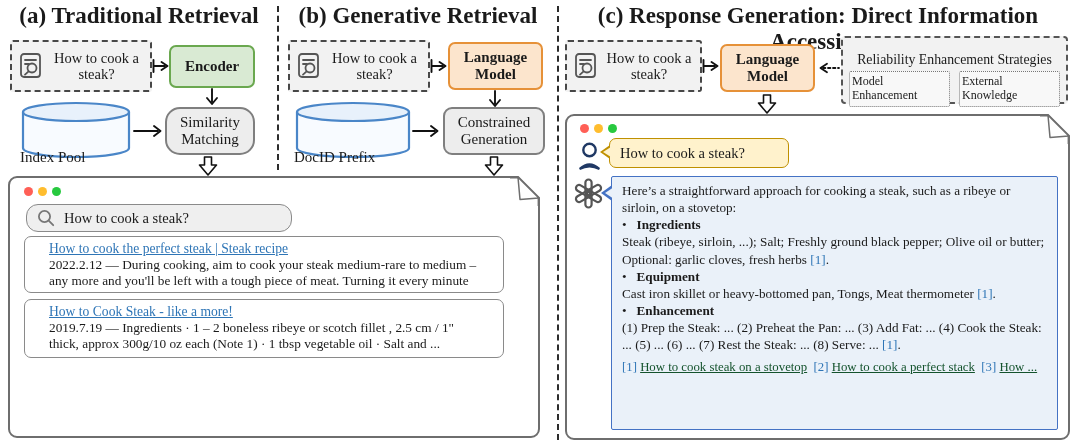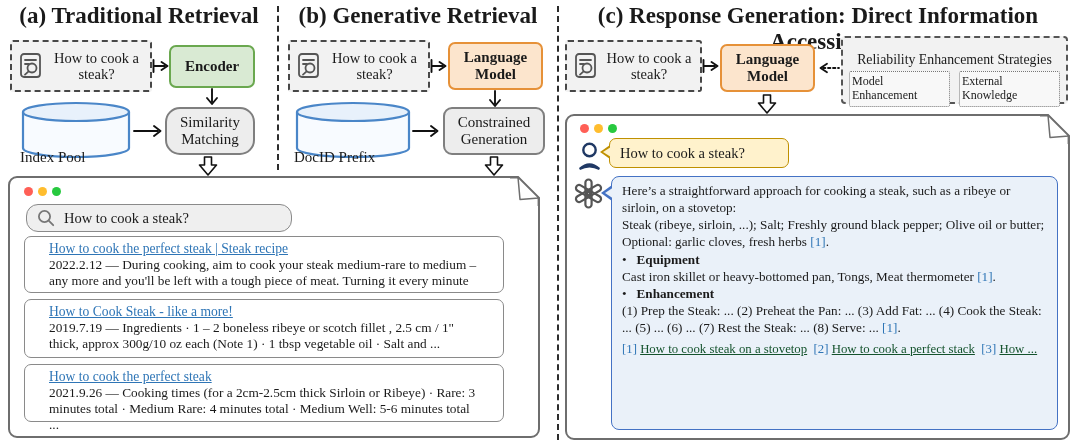--- a/index.html
+++ b/index.html
@@ -51,21 +51,21 @@
                      font-family:inherit; font-size:14.5px; color:#1a1a1a; }
 
   .rescard { position:absolute; border:1.6px solid #8a8a8a; border-radius:7px; padding:2px 24px; background:#fff; }
   .rtitle { color:#2e75b6; text-decoration:underline; font-size:13.6px; cursor:pointer; display:inline-block; }
   .rsnippet { font-size:13.3px; line-height:1.21; }
 
   .avatar { position:absolute; }
   .bubble { position:absolute; }
   .user-bubble { background:#fff2cc; border:1.6px solid #bf9000; border-radius:7px;
                  display:flex; align-items:center; padding:0 10px; font-size:14.5px; }
-  .bot-bubble { background:#eaf1f9; border:1.8px solid #4472c4; border-radius:8px;
+  .bot-bubble { background:#eaf1f9; border:1.8px solid #4472c4; border-radius:2px;
                 padding:5px 10px 4px; font-size:13.2px; line-height:1.3; }
   .bot-bubble p { white-space:pre-wrap; }
   .run-bold { font-weight:bold; }
   .run-cite { color:#2e75b6; }
   .run-link { color:#14532d; text-decoration:underline; cursor:pointer; }
   .cites { margin-top:5px; font-size:12.8px; }
 
   .tail { position:absolute; width:0; height:0; }
   .tail-ub { left:-10px; top:6px;  border-top:7px solid transparent; border-bottom:7px solid transparent; border-right:10px solid #bf9000; }
   .tail-uf { left:-7px;  top:8px;  border-top:5px solid transparent; border-bottom:5px solid transparent; border-right:8px  solid #fff2cc; }
@@ -250,24 +250,20 @@
     </div>
 
     <div class="rescard" style="left:14px; top:58px; width:480px; height:57px;">
       <span class="rtitle">How to cook the perfect steak | Steak recipe</span>
       <div class="rsnippet">2022.2.12 — During cooking, aim to cook your steak medium-rare to medium – any more and you'll be left with a tough piece of meat. Turning it every minute ...</div>
     </div>
     <div class="rescard" style="left:14px; top:121px; width:480px; height:59px;">
       <span class="rtitle">How to Cook Steak - like a more!</span>
       <div class="rsnippet">2019.7.19 — Ingredients · 1 – 2 boneless ribeye or scotch fillet , 2.5 cm / 1" thick, approx 300g/10 oz each (Note 1) · 1 tbsp vegetable oil · Salt and ...</div>
     </div>
-    <div class="rescard" style="left:14px; top:186px; width:480px; height:58px;">
-      <span class="rtitle">How to cook the perfect steak</span>
-      <div class="rsnippet">2021.9.26 — Cooking times (for a 2cm-2.5cm thick Sirloin or Ribeye) · Rare: 3 minutes total · Medium Rare: 4 minutes total · Medium Well: 5-6 minutes total ...</div>
-    </div>
   </div>
 
   <div class="window" style="left:565px; top:114px; width:505px; height:326px;">
     <svg class="dogear" width="30" height="30" viewBox="0 0 30 30">
       <rect width="30" height="30" fill="#fff"></rect>
       <path d="M0 1.2 H8 L28.8 22 V30" fill="none" stroke="#6e6e6e" stroke-width="2.4"></path>
       <path d="M8 1.2 L28.8 22 L10 23.5 Z" fill="#fff" stroke="#6e6e6e" stroke-width="1.5" stroke-linejoin="round"></path>
     </svg>
     <div class="dots" style="left:13px; top:8px;">
       <div class="dot dot-red"></div>
@@ -304,20 +300,21 @@
           </g>
         <g transform="rotate(300 16.5 16.5)">
             <rect x="13.4" y="2.5" width="6.2" height="15.5" rx="3.1"></rect>
           </g>
       </g>
     </svg>
     <div class="bubble bot-bubble" style="left:44px; top:60px; right:10px; bottom:8px;">
       <div class="tail tail-bb"></div>
       <div class="tail tail-bf"></div>
       <p><span class="run-plain">Here’s a straightforward approach for cooking a steak, such as a ribeye or sirloin, on a stovetop:</span></p>
+      <p><span class="run-plain">•   </span><span class="run-bold">Ingredients</span></p>
       <p><span class="run-plain">Steak (ribeye, sirloin, ...); Salt; Freshly ground black pepper; Olive oil or butter; Optional: garlic cloves, fresh herbs </span><span class="run-cite">[1]</span><span class="run-plain">.</span></p>
       <p><span class="run-plain">•   </span><span class="run-bold">Equipment</span></p>
       <p><span class="run-plain">Cast iron skillet or heavy-bottomed pan, Tongs, Meat thermometer </span><span class="run-cite">[1]</span><span class="run-plain">.</span></p>
       <p><span class="run-plain">•   </span><span class="run-bold">Enhancement</span></p>
       <p><span class="run-plain">(1) Prep the Steak: ... (2) Preheat the Pan: ... (3) Add Fat: ... (4) Cook the Steak: ... (5) ... (6) ... (7) Rest the Steak: ... (8) Serve: ... </span><span class="run-cite">[1]</span><span class="run-plain">.</span></p>
       <p class="cites"><span class="run-cite">[1] </span><span class="run-link">How to cook steak on a stovetop</span><span class="run-cite">  [2] </span><span class="run-link">How to cook a perfect stack</span><span class="run-cite">  [3] </span><span class="run-link">How ...</span></p>
     </div>
   </div>
 
 </div>

